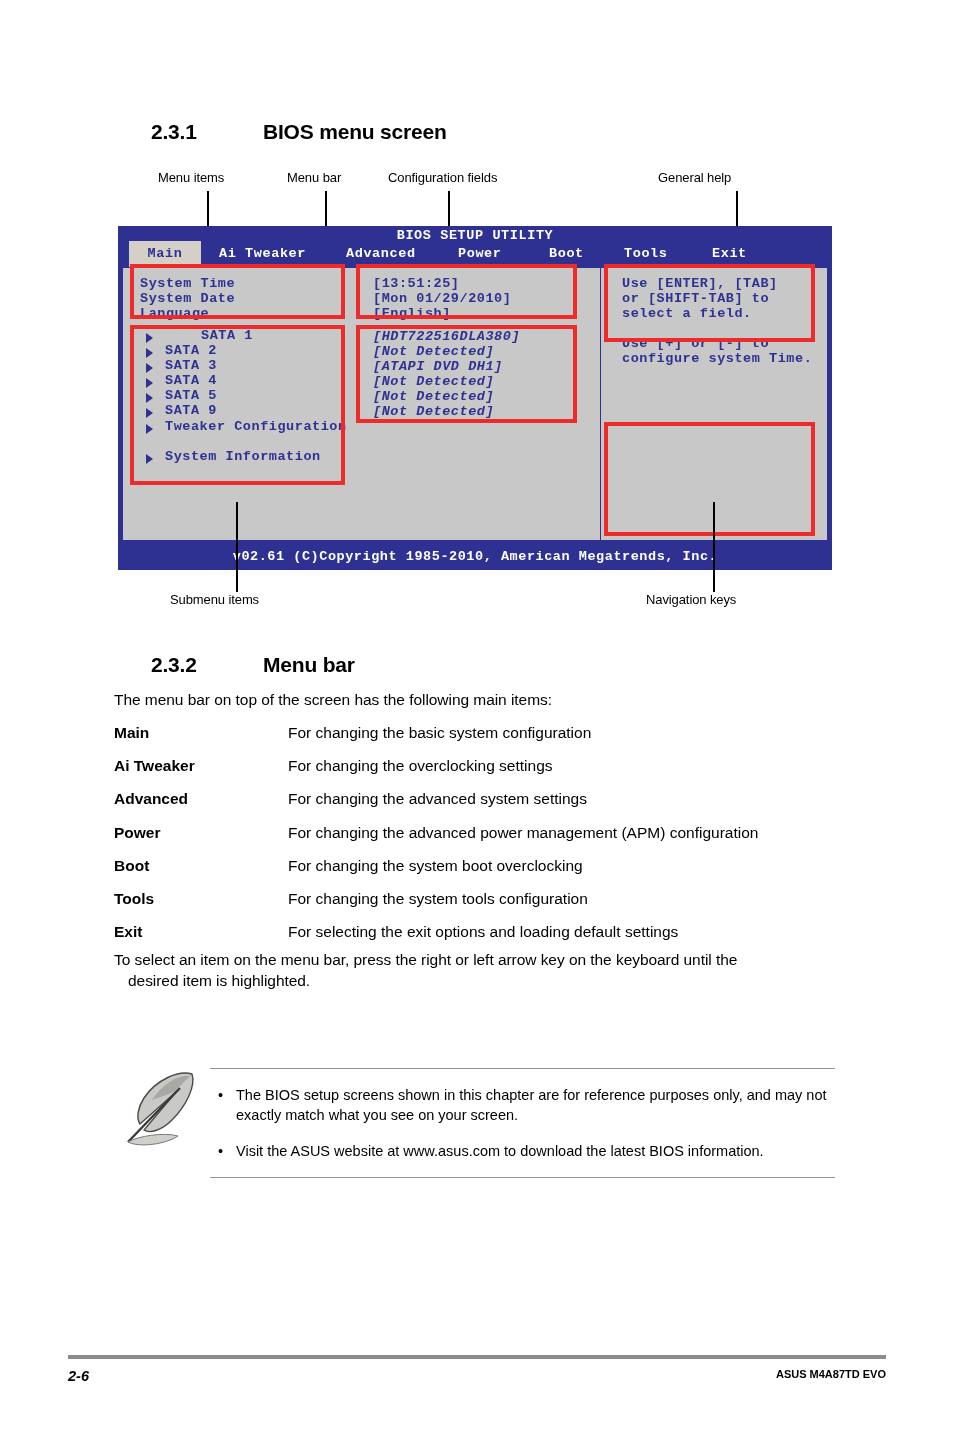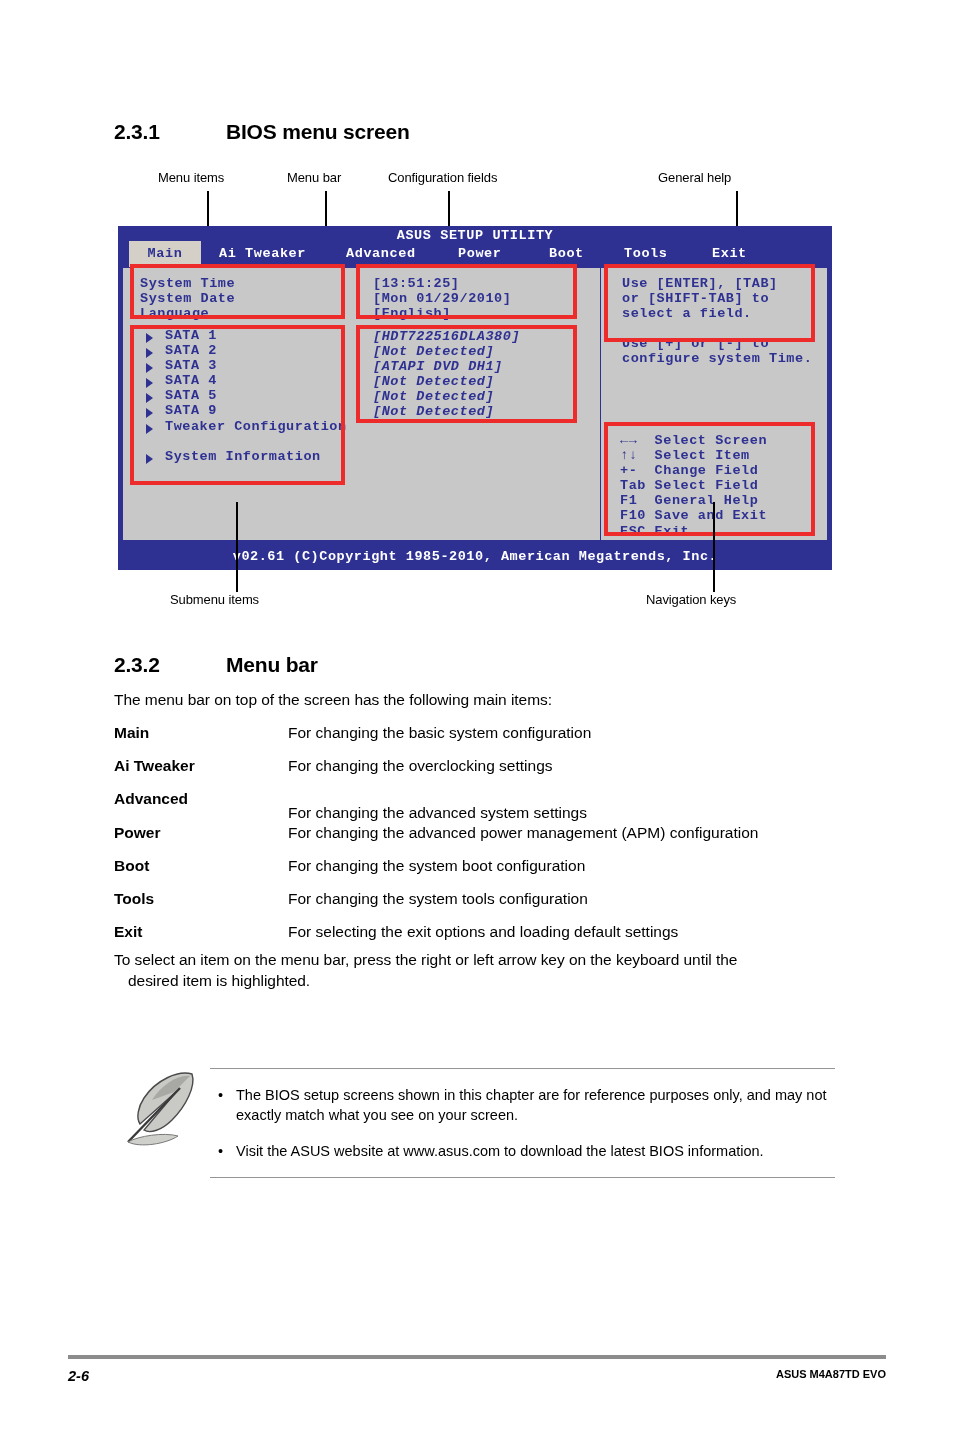--- a/index.html
+++ b/index.html
@@ -17,21 +17,21 @@
   }
 
   
   .sec-head {
     position: absolute;
     font-weight: bold;
     font-size: 21px;
     letter-spacing: -0.2px;
     white-space: nowrap;
   }
-  .sec-num { display: inline-block; width: 112px; }
+  .sec-num { display: inline-block; width: 112px; margin-left: 37px; }
 
   
   .callout {
     position: absolute;
     font-weight: normal;
     font-size: 13px;
     white-space: nowrap;
     letter-spacing: -0.1px;
   }
   .leader {
@@ -203,21 +203,21 @@
 <div class="callout" style="left:388px; top:170px;">Configuration fields</div>
 <div class="callout" style="left:658px; top:170px;">General help</div>
 
 <div class="leader" style="left:207px; top:191px; height:89px;"></div>
 <div class="leader" style="left:325px; top:191px; height:57px;"></div>
 <div class="leader" style="left:448px; top:191px; height:89px;"></div>
 <div class="leader" style="left:736px; top:191px; height:89px;"></div>
 
 <div id="bios-screen">
 
-  <div id="bios-title">ASUS SETUP UTILITY</div>
+  <div id="bios-title">BIOS SETUP UTILITY</div>
 
   <div id="bios-menubar">
     <div class="menutab active" style="left:11px; width:72px; text-align:center;">Main</div>
     <div class="menutab" style="left:95px;">Ai Tweaker</div>
     <div class="menutab" style="left:222px;">Advanced</div>
     <div class="menutab" style="left:334px;">Power</div>
     <div class="menutab" style="left:425px;">Boot</div>
     <div class="menutab" style="left:500px;">Tools</div>
     <div class="menutab" style="left:588px;">Exit</div>
   </div>
@@ -225,21 +225,21 @@
   <div id="bios-body">
     <div id="col-divider"></div>
 
     <div class="bios-text" style="left:17px; top:8px;">System Time
 System Date
 Language</div>
 
     <div style="position:absolute; left:23px; top:60px; width:220px;">
       <div class="sub-row">
           <span class="ar"><span class="arrow-glyph"></span></span>
-          <span class="lb bios-text" style="position:absolute;">SATA 1</span>
+          <span class="lb bios-text" style="position:absolute;margin-left:36px;">SATA 1</span>
         </div>
       <div class="sub-row">
           <span class="ar"><span class="arrow-glyph"></span></span>
           <span class="lb bios-text" style="position:absolute;">SATA 2</span>
         </div>
       <div class="sub-row">
           <span class="ar"><span class="arrow-glyph"></span></span>
           <span class="lb bios-text" style="position:absolute;">SATA 3</span>
         </div>
       <div class="sub-row">
@@ -275,27 +275,20 @@
 [Not Detected]
 [Not Detected]</div>
 
     <div class="bios-text" style="left:499px; top:8px;">Use [ENTER], [TAB]
 or [SHIFT-TAB] to
 select a field.
 
 Use [+] or [-] to
 configure system Time.</div>
 
-    <div class="bios-text" style="left:497px; top:165px;">←→  Select Screen
-↑↓  Select Item
-+-  Change Field
-Tab Select Field
-F1  General Help
-F10 Save and Exit
-ESC Exit</div>
   </div>
 
   <div id="bios-footer">v02.61 (C)Copyright 1985-2010, American Megatrends, Inc.</div>
 </div>
 
 <div class="redbox" style="left:130px; top:264px; width:215px; height:55px;"></div>
 <div class="redbox" style="left:130px; top:325px; width:215px; height:160px;"></div>
 <div class="redbox" style="left:356px; top:264px; width:221px; height:55px;"></div>
 <div class="redbox" style="left:356px; top:325px; width:221px; height:98px;"></div>
 <div class="redbox" style="left:604px; top:264px; width:211px; height:78px;"></div>
@@ -312,27 +305,27 @@
 
 <div class="para" style="left:114px; top:689px;">The menu bar on top of the screen has the following main items:</div>
 
 <div class="dt" style="left:114px; top:724px;">Main</div>
 <div class="dd" style="left:288px; top:724px;">For changing the basic system configuration</div>
 
 <div class="dt" style="left:114px; top:757px;">Ai Tweaker</div>
 <div class="dd" style="left:288px; top:757px;">For changing the overclocking settings</div>
 
 <div class="dt" style="left:114px; top:790px;">Advanced</div>
-<div class="dd" style="left:288px; top:790px;margin-top:14px;">For changing the advanced system settings</div>
+<div class="dd" style="left:288px; top:790px;">For changing the advanced system settings</div>
 
 <div class="dt" style="left:114px; top:824px;">Power</div>
 <div class="dd" style="left:288px; top:824px;">For changing the advanced power management (APM) configuration</div>
 
 <div class="dt" style="left:114px; top:857px;">Boot</div>
-<div class="dd" style="left:288px; top:857px;">For changing the system boot configuration</div>
+<div class="dd" style="left:288px; top:857px;">For changing the system boot overclocking</div>
 
 <div class="dt" style="left:114px; top:890px;">Tools</div>
 <div class="dd" style="left:288px; top:890px;">For changing the system tools configuration</div>
 
 <div class="dt" style="left:114px; top:923px;">Exit</div>
 <div class="dd" style="left:288px; top:923px;">For selecting the exit options and loading default settings</div>
 
 <div class="para" style="left:114px; top:949px;">To select an item on the menu bar, press the right or left arrow key on the keyboard until the</div>
 <div class="para" style="left:128px; top:970px;text-align:right;">desired item is highlighted.</div>
 

